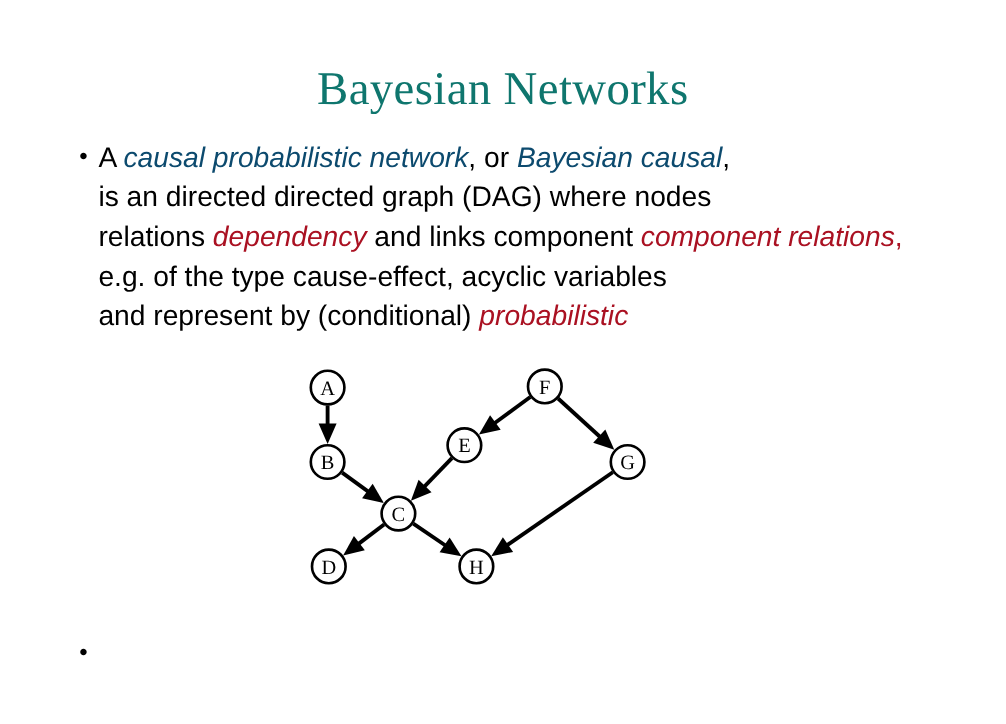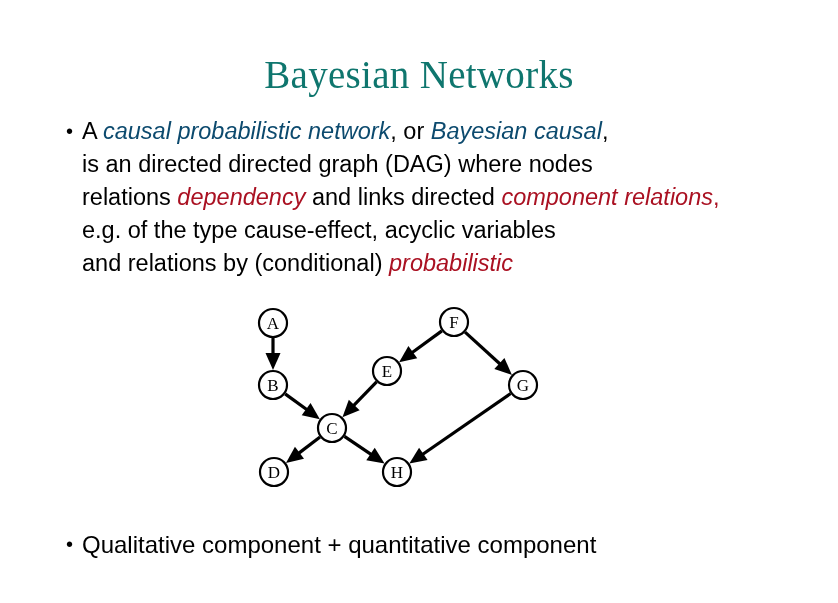--- a/index.html
+++ b/index.html
@@ -112,29 +112,29 @@
 
     <div class="body-line">
       <span class="bullet-dot">•</span><span>A </span><span class="em-blue">causal probabilistic network</span><span>, or </span><span class="em-blue">Bayesian causal</span><span>,</span>
     </div>
 
     <div class="body-line">
       <span>is an directed directed graph (DAG) where nodes</span>
     </div>
 
     <div class="body-line">
-      <span>relations </span><span class="em-red">dependency</span><span> and links  directed </span><span class="em-red">component relations</span><span class="pl-red">,</span>
+      <span>relations </span><span class="em-red">dependency</span><span> and links  component </span><span class="em-red">component relations</span><span class="pl-red">,</span>
     </div>
 
     <div class="body-line">
       <span>e.g. of the type cause-effect, acyclic variables</span>
     </div>
 
     <div class="body-line">
-      <span>and relations by (conditional) </span><span class="em-red">probabilistic</span>
+      <span>and represent by (conditional) </span><span class="em-red">probabilistic</span>
     </div>
 
   </div>
 
   <div id="dag-figure">
     <svg id="dag-svg" width="330" height="214" viewBox="0 0 330 214">
       <g id="dag-edges">
           <line x1="33" y1="42" x2="33" y2="59" class="dag-edge-line"></line>
           <polygon points="33,74 25.5,57 40.5,57" class="dag-arrowhead"></polygon>
           <line x1="45.12215034887274" y1="97.83478754239877" x2="67.75569930225453" y2="114.33042491520246" class="dag-edge-line"></line>
@@ -168,17 +168,17 @@
           <circle cx="283" cy="89" r="14" class="dag-node-circle"></circle>
           <text x="283" y="89.5" class="dag-node-label">G</text>
           <circle cx="157" cy="176" r="14" class="dag-node-circle"></circle>
           <text x="157" y="176.5" class="dag-node-label">H</text>
         </g>
     </svg>
   </div>
 
   <div id="bottom-bullet">
     <div class="body-line">
-      <span class="bullet-dot">•</span><span>Qualitative component + quantitative component</span>
+      <span class="bullet-dot">•</span>
     </div>
   </div>
 
 </div>
 
 </body></html>

